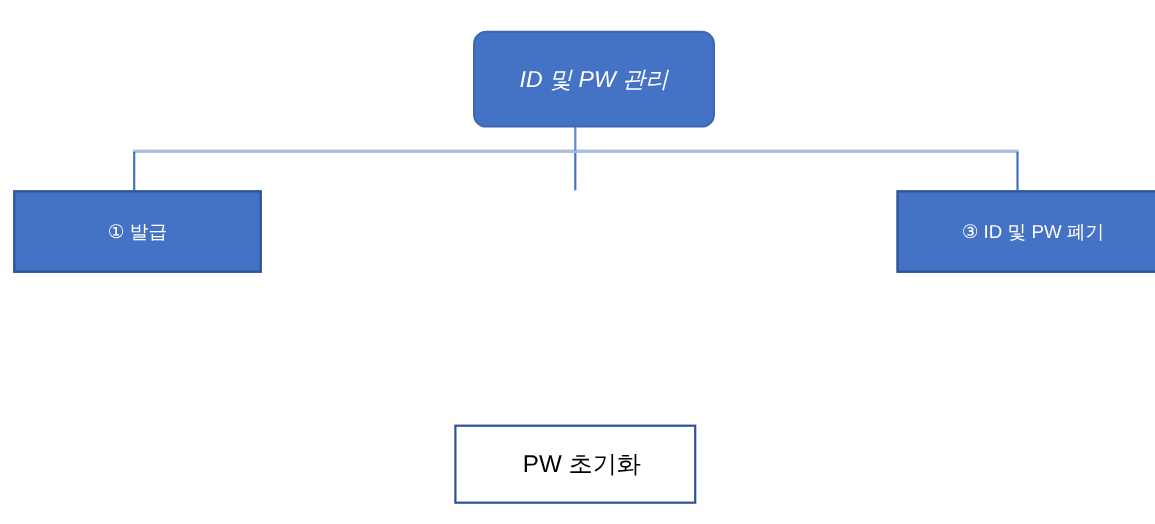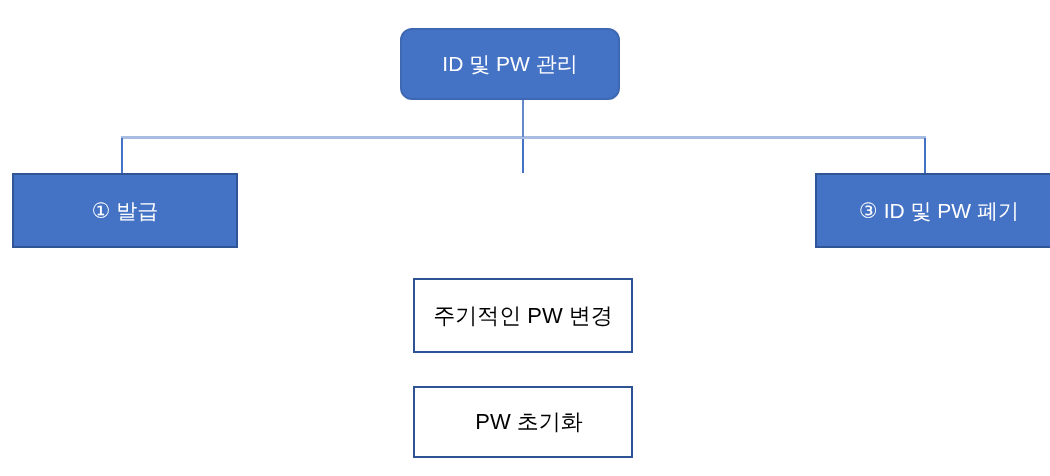--- a/index.html
+++ b/index.html
@@ -21,36 +21,36 @@
     align-items: center;
     justify-content: center;
     box-sizing: border-box;
     text-align: center;
     white-space: nowrap;
   }
   .node-blue {
     background: #4472C4;
     border: 2px solid #2F5597;
     color: #ffffff;
-    font-size: 21px;
+    font-size: 17px;
   }
   .node-root {
     background: #4472C4;
     border: 2px solid #3E68B2;
     border-radius: 12px;
     color: #ffffff;
     font-size: 21px;
   }
   .node-white {
     background: #ffffff;
     border: 2px solid #2E5395;
     color: #000000;
     font-size: 22px;
   }
-  .pos-root { left: 400px; top: 28px;  width: 220px; height: 72px; }
+  .pos-root { left: 430px; top: 28px;  width: 220px; height: 88px; font-style: italic; }
   .pos-c1   { left: 12px;  top: 173px; width: 226px; height: 75px; }
   .pos-c2   { left: 413px; top: 173px; width: 220px; height: 75px; }
   .pos-c3   { left: 815px; top: 173px; width: 248px; height: 75px; }
   .pos-w1   { left: 413px; top: 278px; width: 220px; height: 75px; }
   .pos-w2   { left: 413px; top: 386px; width: 220px; height: 72px; padding-left: 12px; }
   .connector {
     position: absolute;
   }
   .conn-h {
     left: 121px; top: 136px; width: 805px; height: 3px;
@@ -82,21 +82,18 @@
 
   <div class="node node-blue pos-c1">
     <span>① 발급</span>
   </div>
 
 
   <div class="node node-blue pos-c3">
     <span>③ ID 및 PW 폐기</span>
   </div>
 
-  <div class="node node-white pos-w1">
-    <span>주기적인 PW 변경</span>
-  </div>
 
   <div class="node node-white pos-w2">
     <span>PW 초기화</span>
   </div>
 
 </div>
 
 </body></html>

